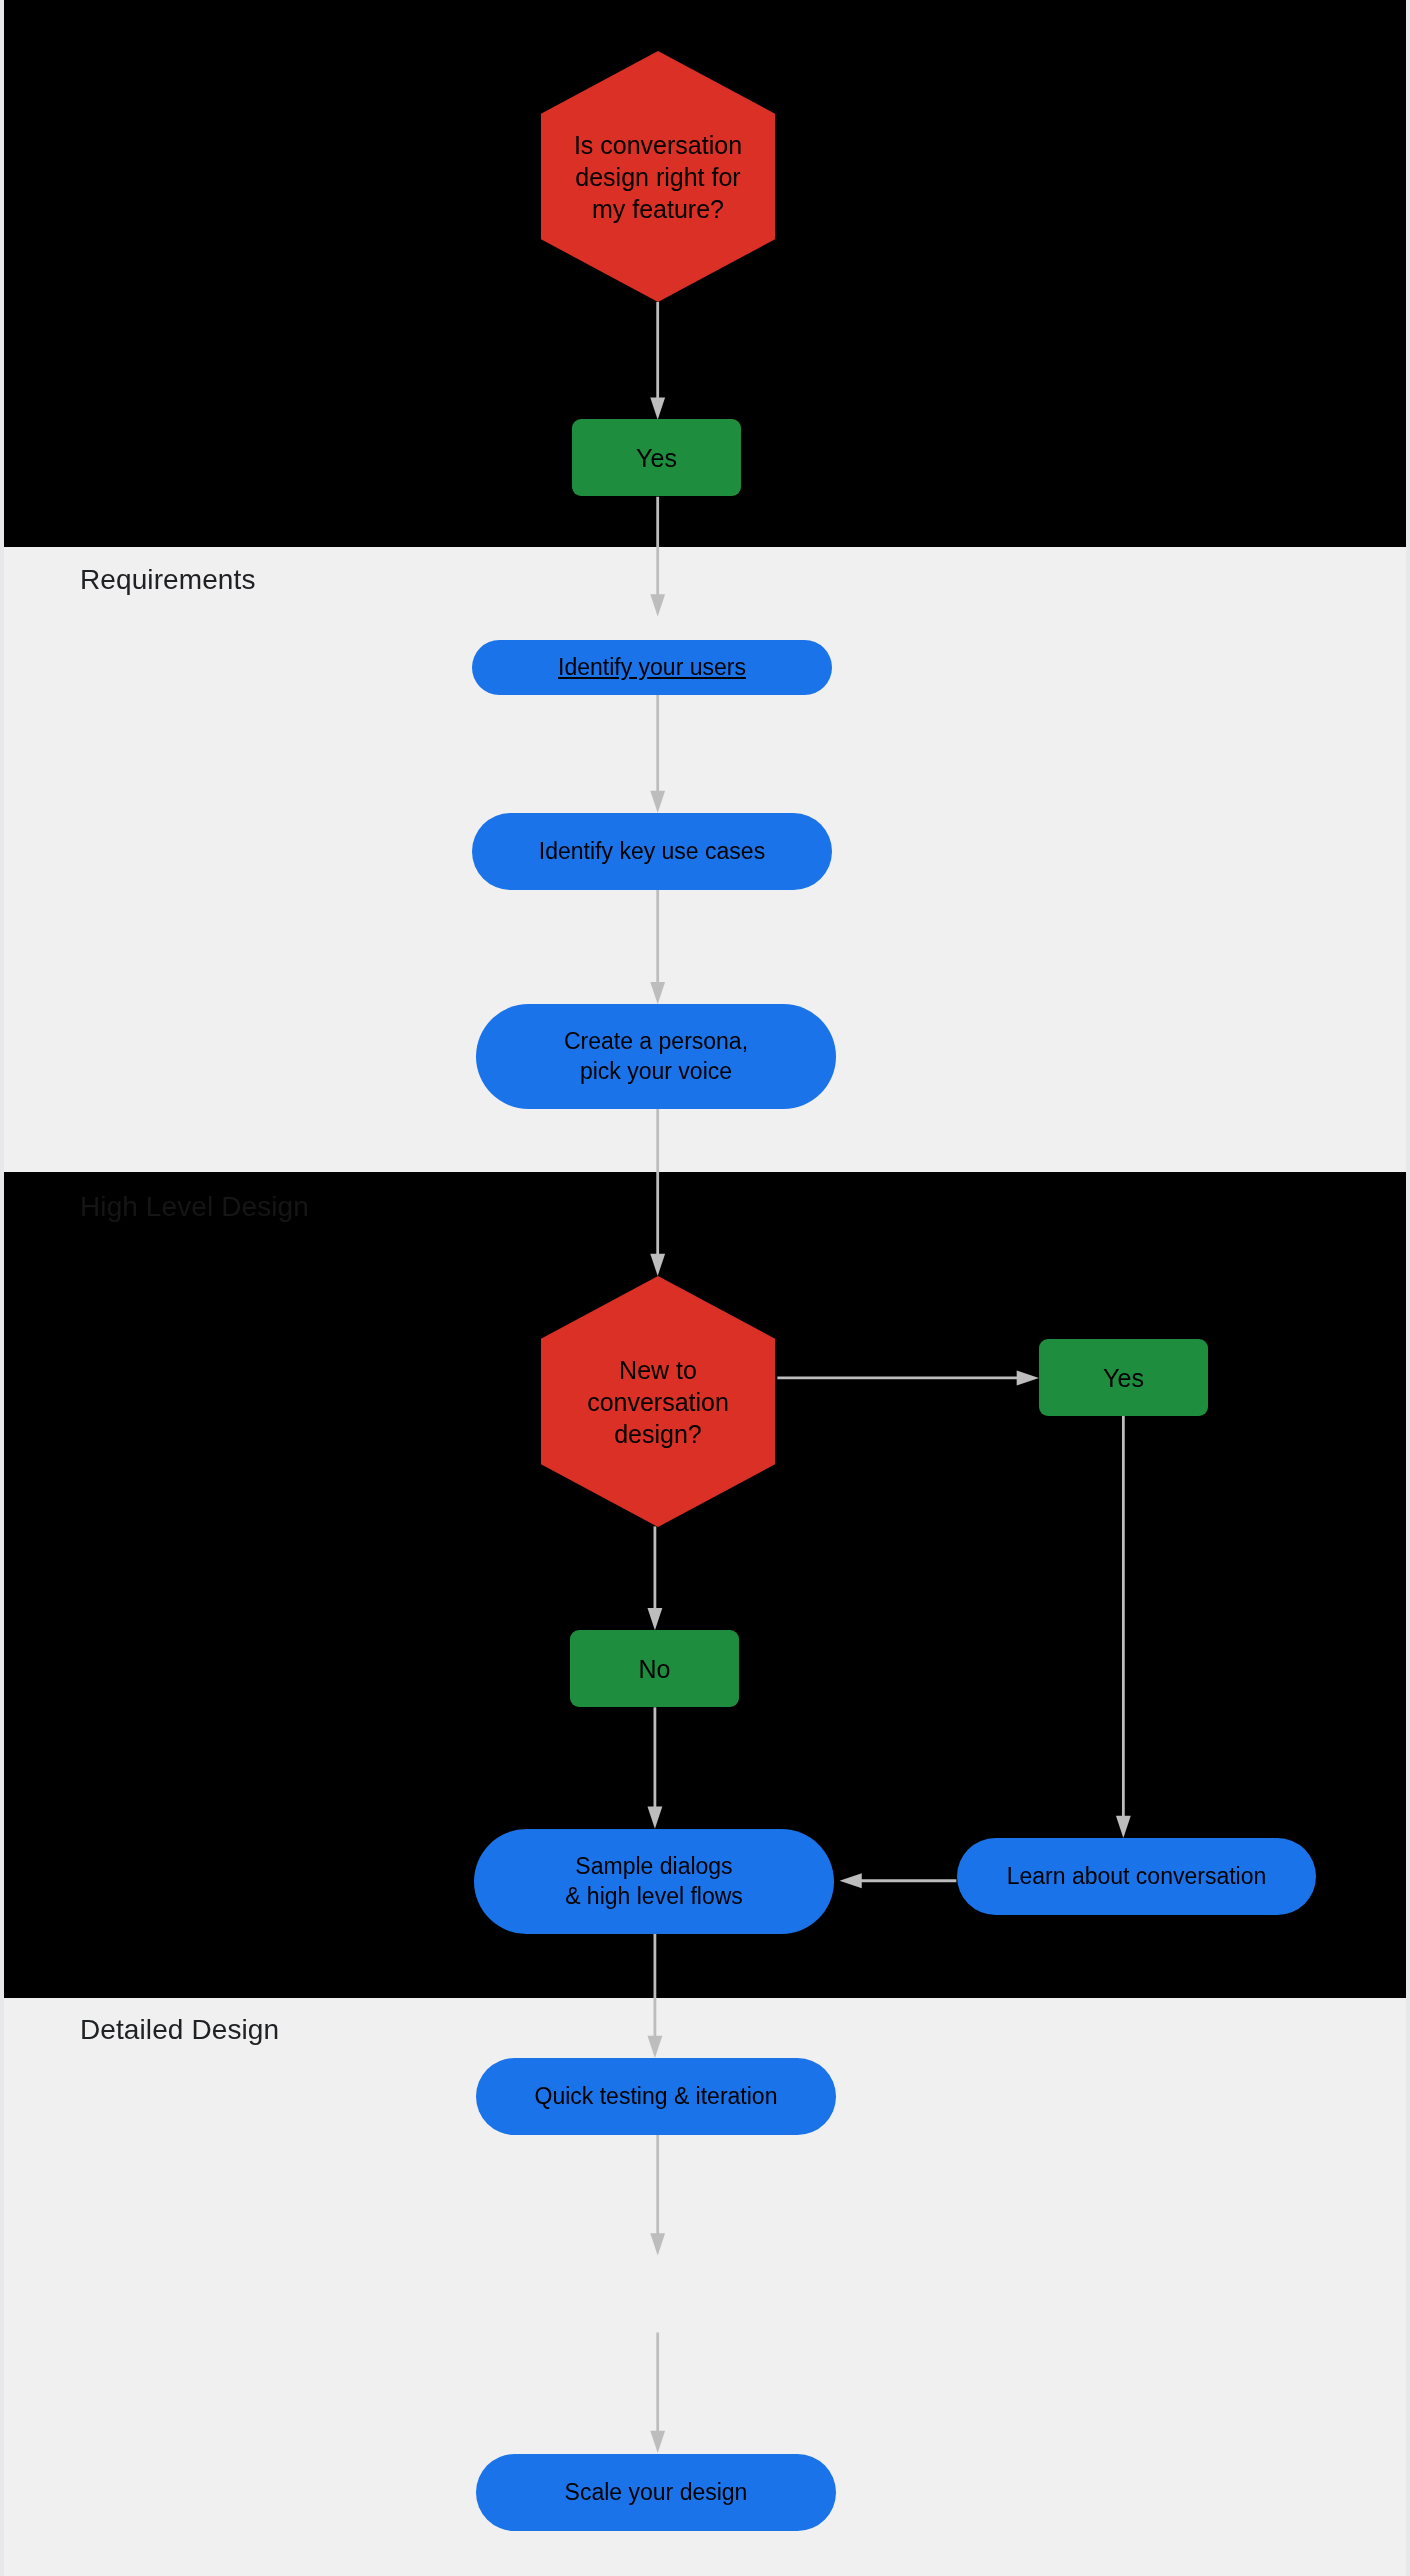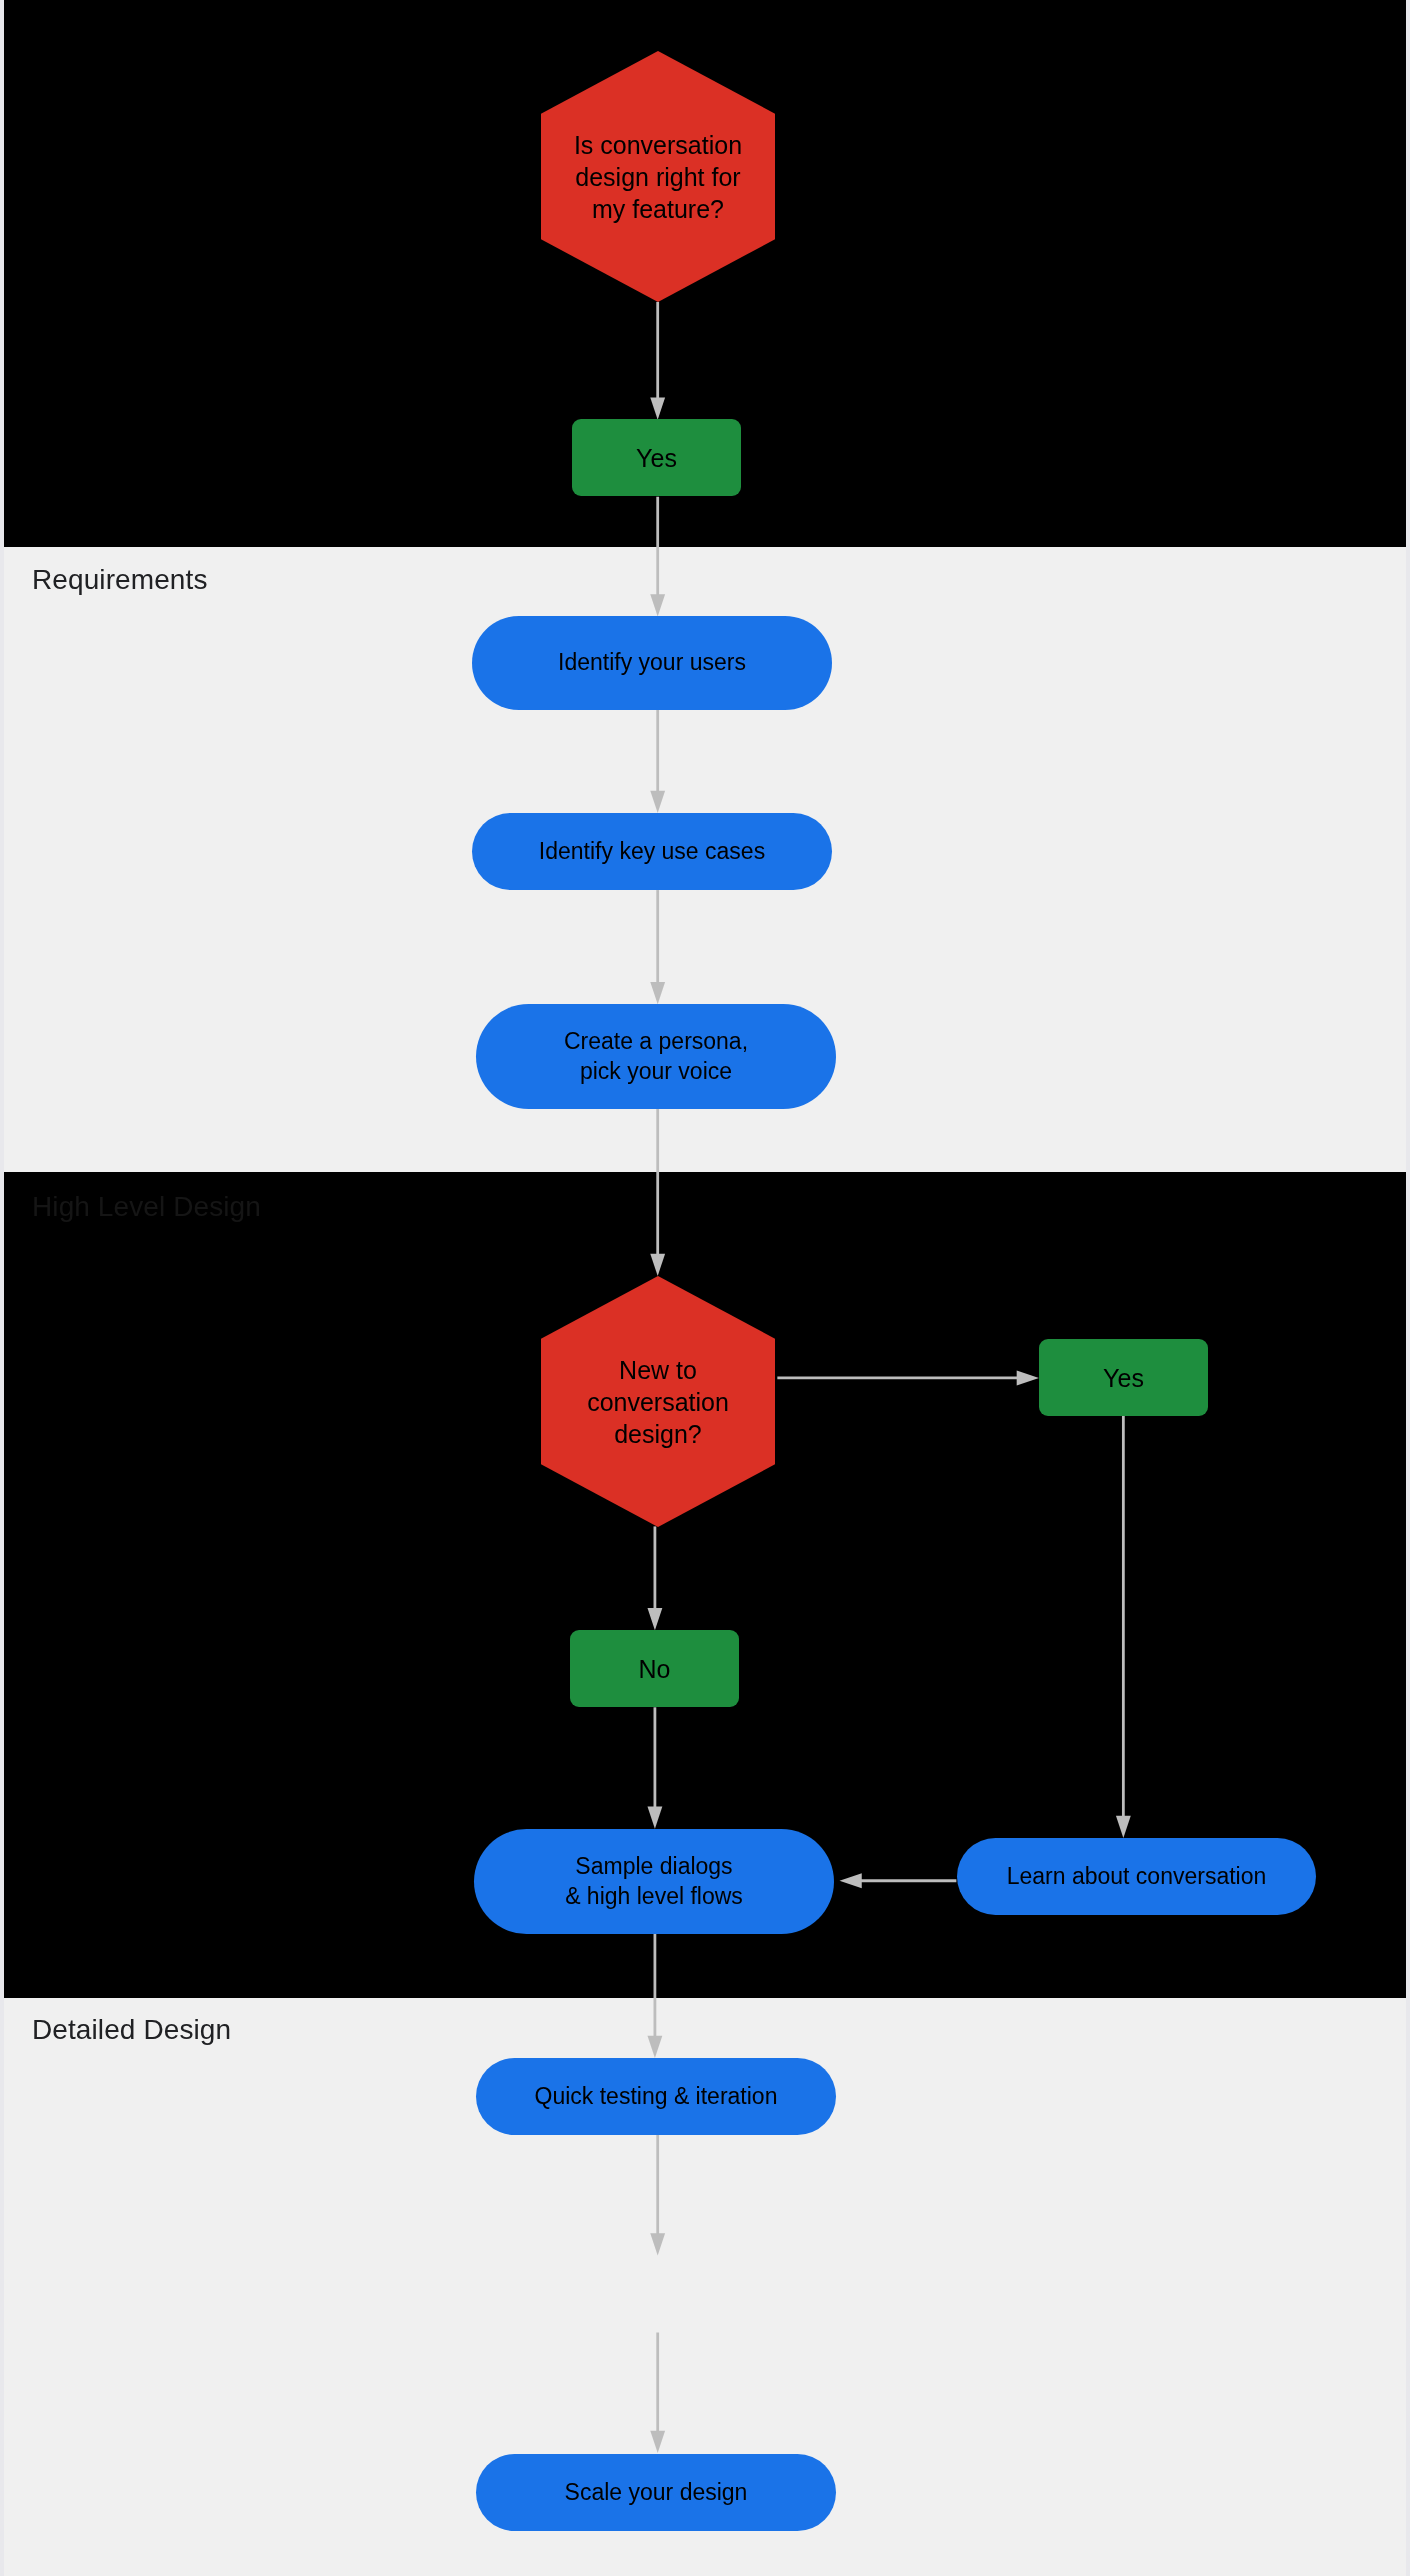--- a/index.html
+++ b/index.html
@@ -41,20 +41,21 @@
     height: 2576px;
     background: #e8e8ec;
   }
 
   
   .section-label {
     position: absolute;
     font-size: 28px;
     letter-spacing: 0.1px;
     white-space: nowrap;
+    margin-left: 48px;
   }
   .section-label.on-light { color: #202124; }
   .section-label.on-dark  { color: #151515; }
 
   
   .node {
     position: absolute;
     display: flex;
     align-items: center;
     justify-content: center;
@@ -187,21 +188,21 @@
       <span class="ln">my feature?</span>
     </span>
   </div>
 
   <div class="node rect" style="left:572px; top:419px; width:169px; height:77px;">
     <span class="lines">
       <span class="ln">Yes</span>
     </span>
   </div>
 
-  <div class="node pill" style="left:472px; top:616px; width:360px; height:94px;">
+  <div class="node pill" style="left:472px; top:640px; width:360px; height:55px;text-decoration:underline;">
     <span class="lines">
       <span class="ln">Identify your users</span>
     </span>
   </div>
 
   <div class="node pill" style="left:472px; top:813px; width:360px; height:77px;">
     <span class="lines">
       <span class="ln">Identify key use cases</span>
     </span>
   </div>

